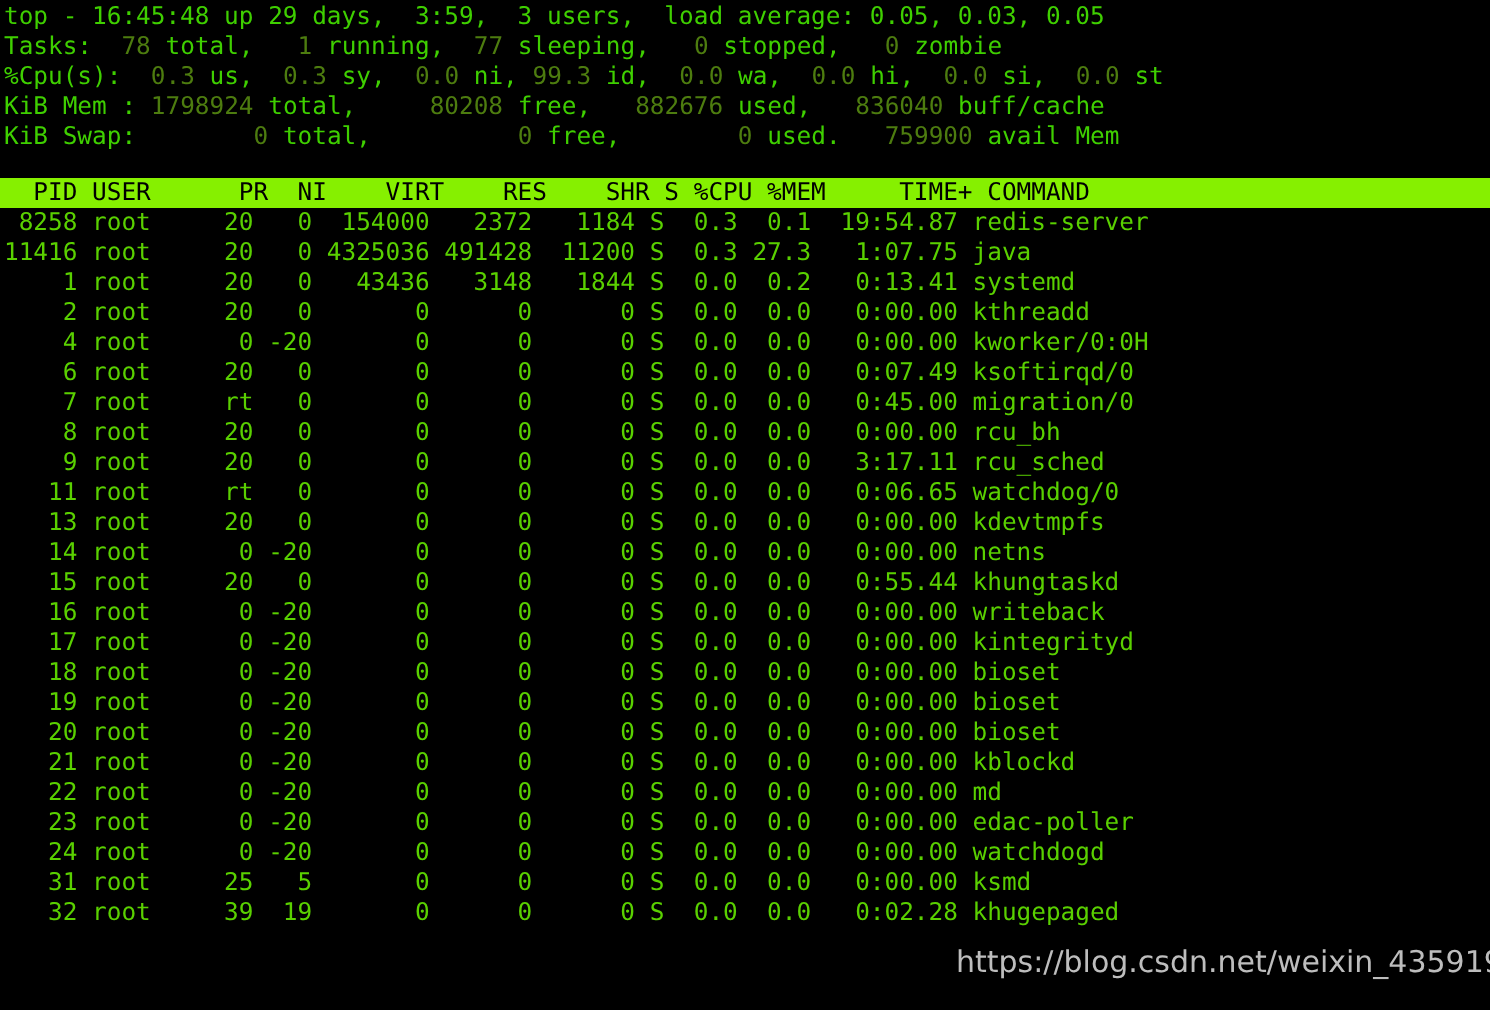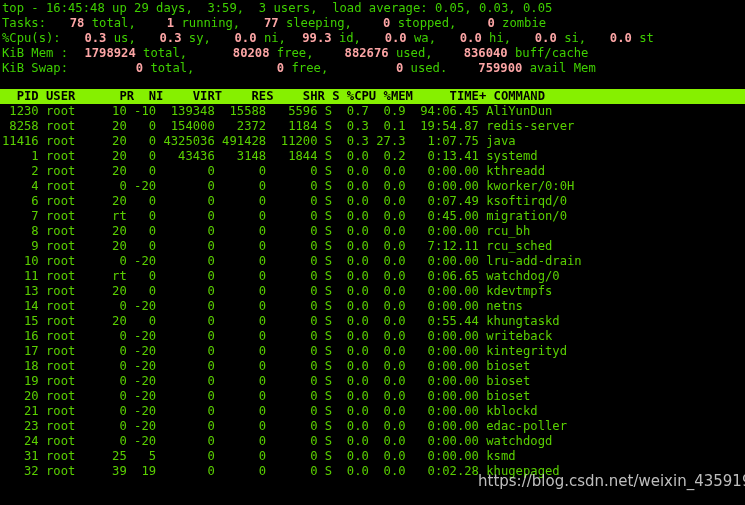--- a/index.html
+++ b/index.html
@@ -24,33 +24,32 @@
     padding: 1px 12px 0 2px;
   }
   .sline {
     white-space: pre;
     height: 15px;
     line-height: 15px;
     color: #3fcf00;
   }
   .lbl { color: #3fcf00; }
   .num {
-    color: #fca5a5;
-    font-weight: bold;
-    margin-left: 9px;
+    color: #4d7c0f;
+    font-weight: normal;
   }
   .gap { height: 13px; }
 
   .colhdr {
     background: #86f000;
     color: #000000;
     white-space: pre;
     height: 15px;
     line-height: 15px;
-    font-weight: bold;
+    font-weight: normal;
     padding-left: 2px;
     box-sizing: border-box;
     width: 745px;
   }
   .proc-list { padding-left: 2px; }
   .prow {
     white-space: pre;
     height: 15px;
     line-height: 15px;
     color: #5ad000;
@@ -86,41 +85,40 @@
 
     <div class="sline"><span class="lbl">KiB Swap:</span><span class="lbl">        </span><span class="num">0</span><span class="lbl"> </span><span class="lbl">total,</span><span class="lbl">          </span><span class="num">0</span><span class="lbl"> </span><span class="lbl">free,</span><span class="lbl">        </span><span class="num">0</span><span class="lbl"> </span><span class="lbl">used.</span><span class="lbl">   </span><span class="num">759900</span><span class="lbl"> </span><span class="lbl">avail Mem</span></div>
 
   </div>
 
   <div class="gap"></div>
 
   <div class="colhdr">  PID USER      PR  NI    VIRT    RES    SHR S %CPU %MEM     TIME+ COMMAND</div>
 
   <div class="proc-list" id="proc-list">
-      <div class="prow"> 1230 root     10 -10  139348  15588   5596 S  0.7  0.9  94:06.45 AliYunDun</div>
       <div class="prow"> 8258 root     20   0  154000   2372   1184 S  0.3  0.1  19:54.87 redis-server</div>
       <div class="prow">11416 root     20   0 4325036 491428  11200 S  0.3 27.3   1:07.75 java</div>
       <div class="prow">    1 root     20   0   43436   3148   1844 S  0.0  0.2   0:13.41 systemd</div>
       <div class="prow">    2 root     20   0       0      0      0 S  0.0  0.0   0:00.00 kthreadd</div>
       <div class="prow">    4 root      0 -20       0      0      0 S  0.0  0.0   0:00.00 kworker/0:0H</div>
       <div class="prow">    6 root     20   0       0      0      0 S  0.0  0.0   0:07.49 ksoftirqd/0</div>
       <div class="prow">    7 root     rt   0       0      0      0 S  0.0  0.0   0:45.00 migration/0</div>
       <div class="prow">    8 root     20   0       0      0      0 S  0.0  0.0   0:00.00 rcu_bh</div>
-      <div class="prow">    9 root     20   0       0      0      0 S  0.0  0.0   7:12.11 rcu_sched</div>
-      <div class="prow">   10 root      0 -20       0      0      0 S  0.0  0.0   0:00.00 lru-add-drain</div>
+      <div class="prow">    9 root     20   0       0      0      0 S  0.0  0.0   3:17.11 rcu_sched</div>
       <div class="prow">   11 root     rt   0       0      0      0 S  0.0  0.0   0:06.65 watchdog/0</div>
       <div class="prow">   13 root     20   0       0      0      0 S  0.0  0.0   0:00.00 kdevtmpfs</div>
       <div class="prow">   14 root      0 -20       0      0      0 S  0.0  0.0   0:00.00 netns</div>
       <div class="prow">   15 root     20   0       0      0      0 S  0.0  0.0   0:55.44 khungtaskd</div>
       <div class="prow">   16 root      0 -20       0      0      0 S  0.0  0.0   0:00.00 writeback</div>
       <div class="prow">   17 root      0 -20       0      0      0 S  0.0  0.0   0:00.00 kintegrityd</div>
       <div class="prow">   18 root      0 -20       0      0      0 S  0.0  0.0   0:00.00 bioset</div>
       <div class="prow">   19 root      0 -20       0      0      0 S  0.0  0.0   0:00.00 bioset</div>
       <div class="prow">   20 root      0 -20       0      0      0 S  0.0  0.0   0:00.00 bioset</div>
       <div class="prow">   21 root      0 -20       0      0      0 S  0.0  0.0   0:00.00 kblockd</div>
+      <div class="prow">   22 root      0 -20       0      0      0 S  0.0  0.0   0:00.00 md</div>
       <div class="prow">   23 root      0 -20       0      0      0 S  0.0  0.0   0:00.00 edac-poller</div>
       <div class="prow">   24 root      0 -20       0      0      0 S  0.0  0.0   0:00.00 watchdogd</div>
       <div class="prow">   31 root     25   5       0      0      0 S  0.0  0.0   0:00.00 ksmd</div>
       <div class="prow">   32 root     39  19       0      0      0 S  0.0  0.0   0:02.28 khugepaged</div>
     </div>
 
   <div class="watermark">https://blog.csdn.net/weixin_43591980</div>
 
 </div>
 

